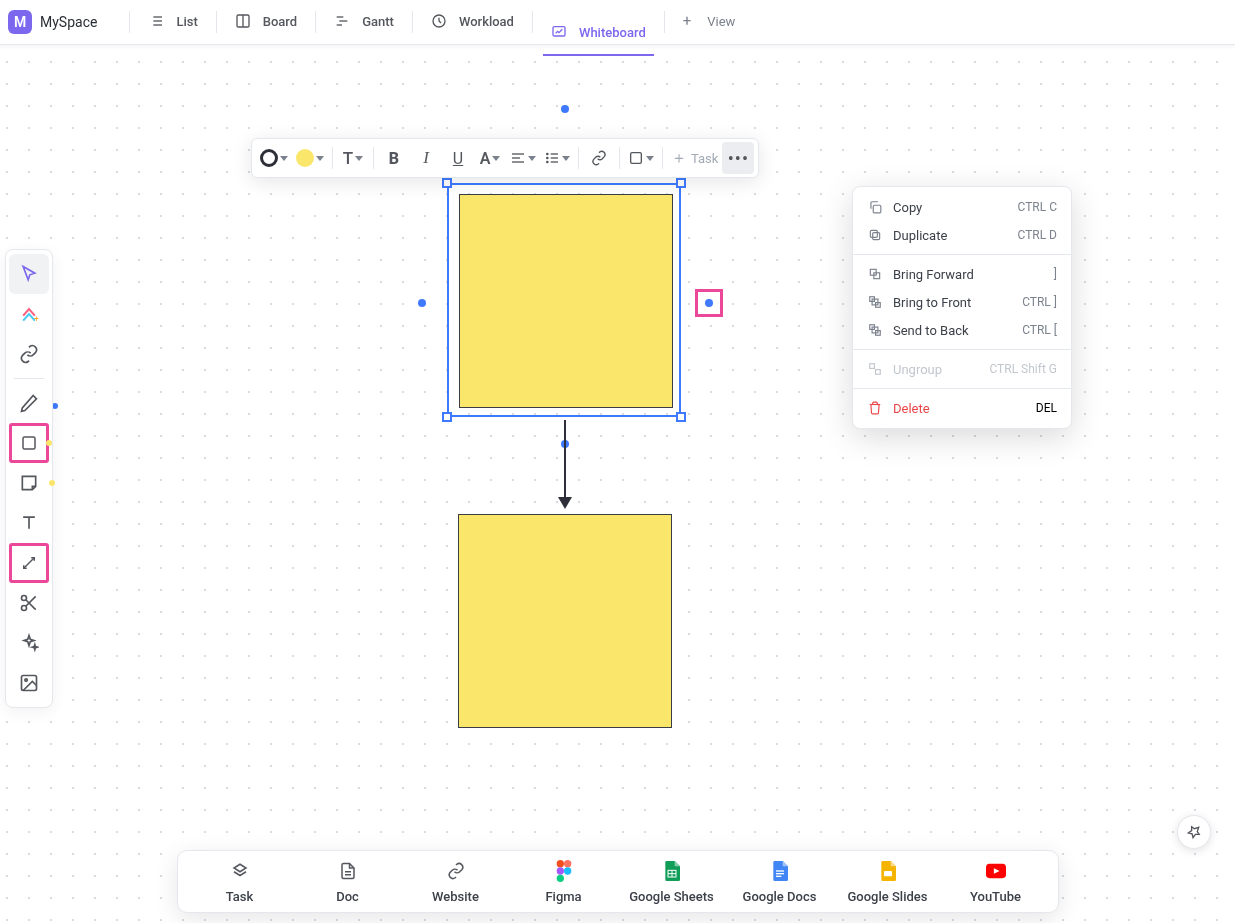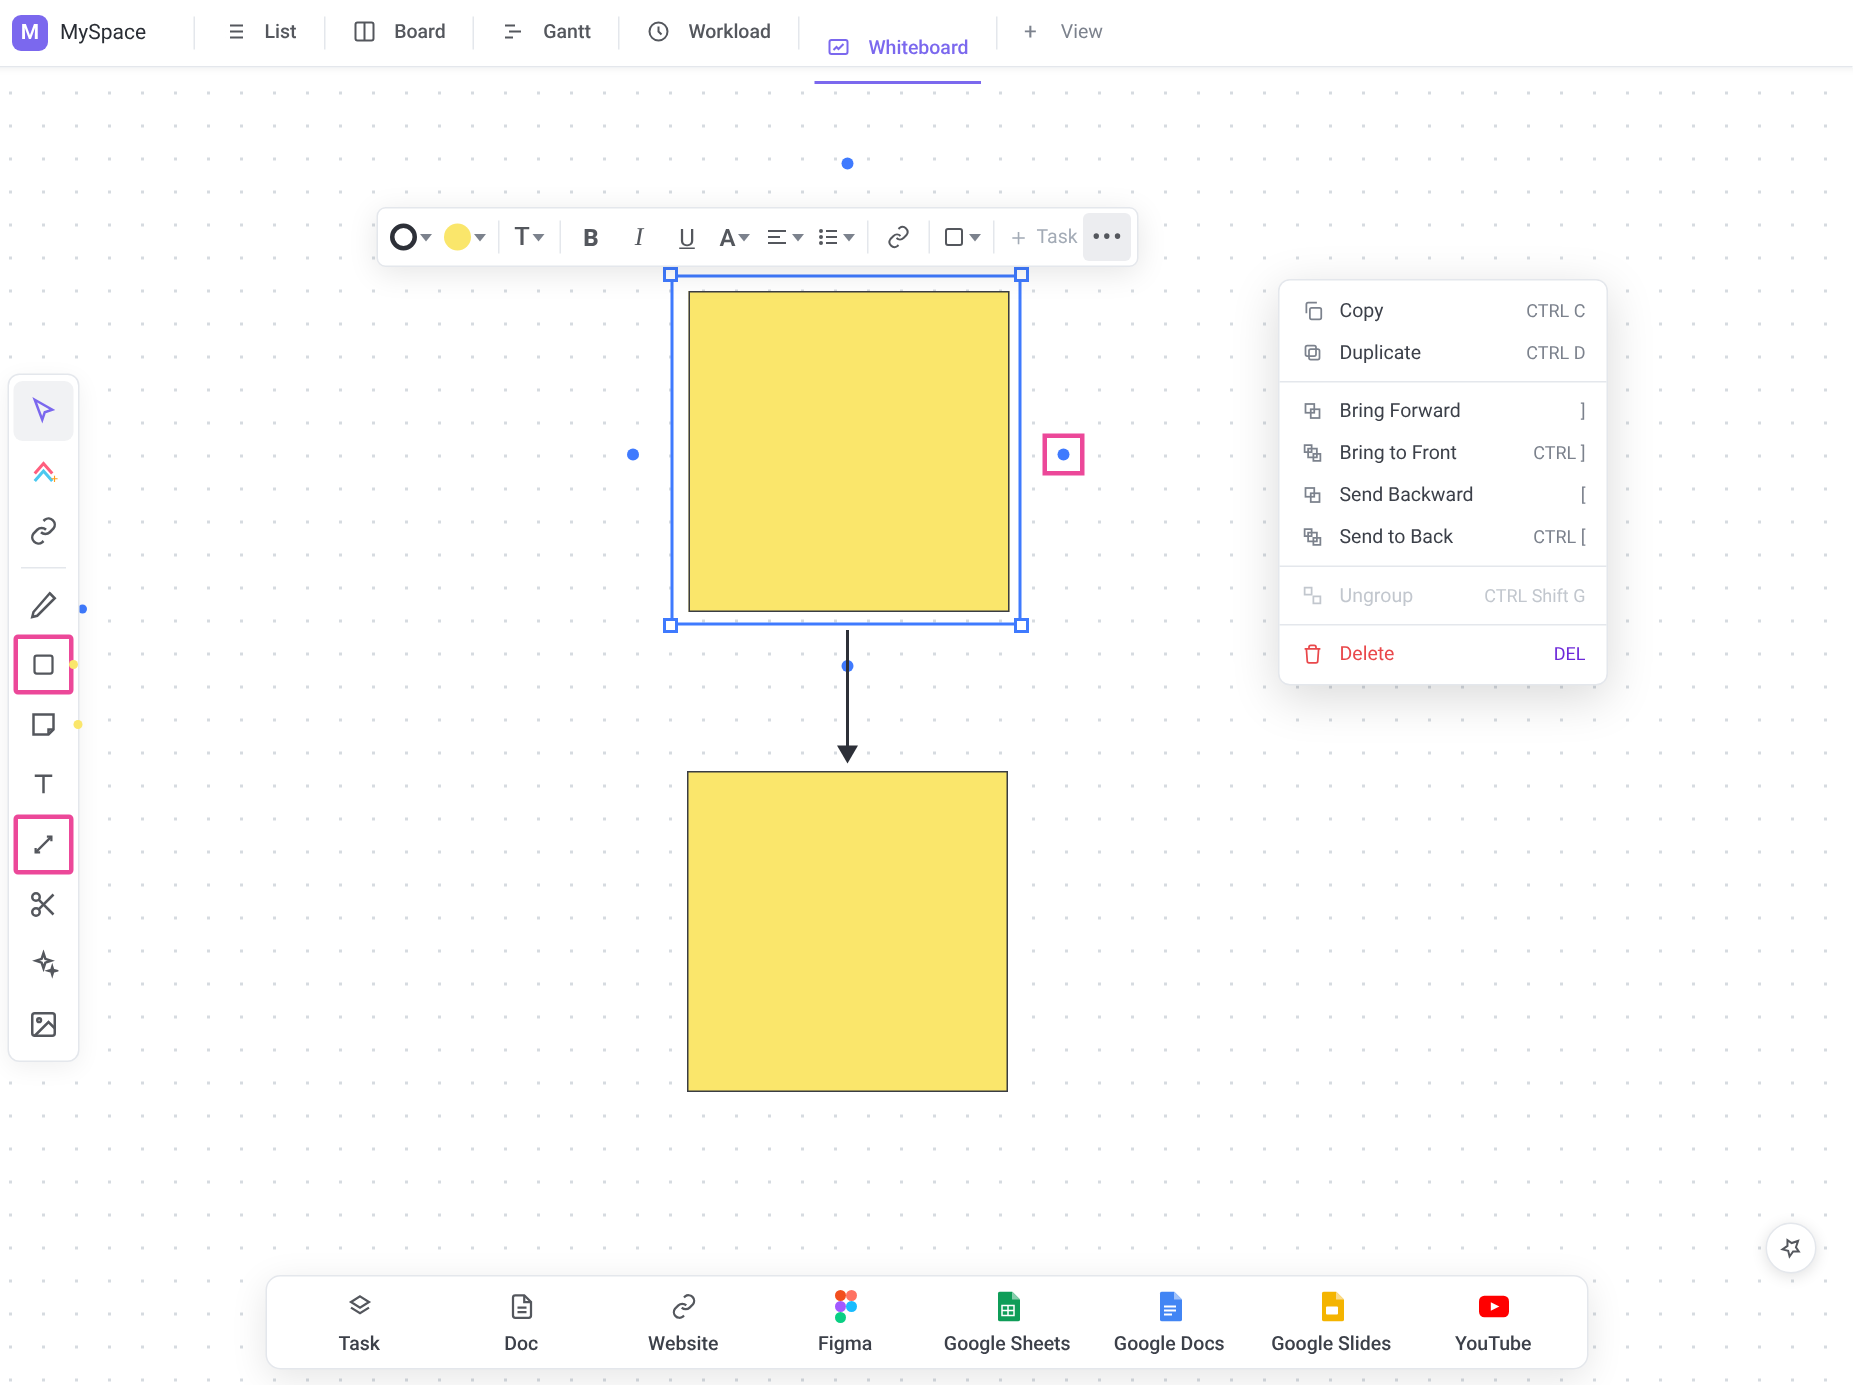--- a/index.html
+++ b/index.html
@@ -70,21 +70,21 @@
 
 
 .context-menu{position:absolute;left:852px;top:186px;width:220px;background:#fff;border:1px solid var(--border);border-radius:8px;box-shadow:0 8px 32px rgba(0,0,0,.15);z-index:8;padding:6px 0;}
 .menu-item{display:flex;align-items:center;height:28px;padding:0 14px;font-size:13px;cursor:pointer;color:#3c4049;}
 .menu-item .mi-icon{width:16px;margin-right:10px;color:#7c828d;display:flex;align-items:center;justify-content:center;}
 .menu-item .mi-shortcut{margin-left:auto;font-size:12px;color:#7c828d;}
 .menu-item.disabled{color:#c2c7ce;cursor:default;}
 .menu-item.disabled .mi-icon,.menu-item.disabled .mi-shortcut{color:#c2c7ce;}
 .menu-item.danger{color:var(--red);}
 .menu-item.danger .mi-icon{color:var(--red);}
-.menu-item.danger .mi-shortcut{color:#6d28d9;}
+.menu-item.danger .mi-shortcut{color:#000000;}
 .menu-divider{height:1px;background:var(--border);margin:5px 0;}
 
 
 .bottom-bar{position:absolute;left:50%;transform:translateX(-50%);bottom:10px;background:#fff;border:1px solid var(--border);border-radius:10px;box-shadow:0 6px 24px rgba(0,0,0,.1);display:flex;padding:10px 8px 8px;z-index:6;}
 .bb-item{display:flex;flex-direction:column;align-items:center;justify-content:center;width:108px;gap:8px;cursor:pointer;font-size:13px;color:#3c4049;font-weight:500;}
 .bb-icon{width:20px;height:20px;display:flex;align-items:center;justify-content:center;}
 
 
 .pin-btn{position:absolute;right:24px;bottom:74px;width:34px;height:34px;border-radius:50%;background:#fff;border:1px solid var(--border);box-shadow:0 2px 10px rgba(0,0,0,.12);display:flex;align-items:center;justify-content:center;z-index:6;color:#54575d;}
 
@@ -355,30 +355,20 @@
           <rect x="3" y="3" width="8" height="8"></rect>
           <rect x="13" y="13" width="8" height="8"></rect>
         </svg>
       </span>
     <span>Bring to Front</span>
     <span class="mi-shortcut">CTRL ]</span>
   </div>
   <div class="menu-item">
     <span class="mi-icon">
         <svg width="14" height="14" viewBox="0 0 24 24" fill="none" stroke="currentColor" stroke-width="2">
-          <rect x="10" y="10" width="10" height="10"></rect>
-          <rect x="4" y="4" width="10" height="10"></rect>
-        </svg>
-      </span>
-    <span>Send Backward</span>
-    <span class="mi-shortcut">[</span>
-  </div>
-  <div class="menu-item">
-    <span class="mi-icon">
-        <svg width="14" height="14" viewBox="0 0 24 24" fill="none" stroke="currentColor" stroke-width="2">
           <rect x="3" y="3" width="8" height="8"></rect>
           <rect x="13" y="13" width="8" height="8"></rect>
           <rect x="7" y="7" width="10" height="10"></rect>
         </svg>
       </span>
     <span>Send to Back</span>
     <span class="mi-shortcut">CTRL [</span>
   </div>
   <div class="menu-divider"></div>
   <div class="menu-item disabled">

